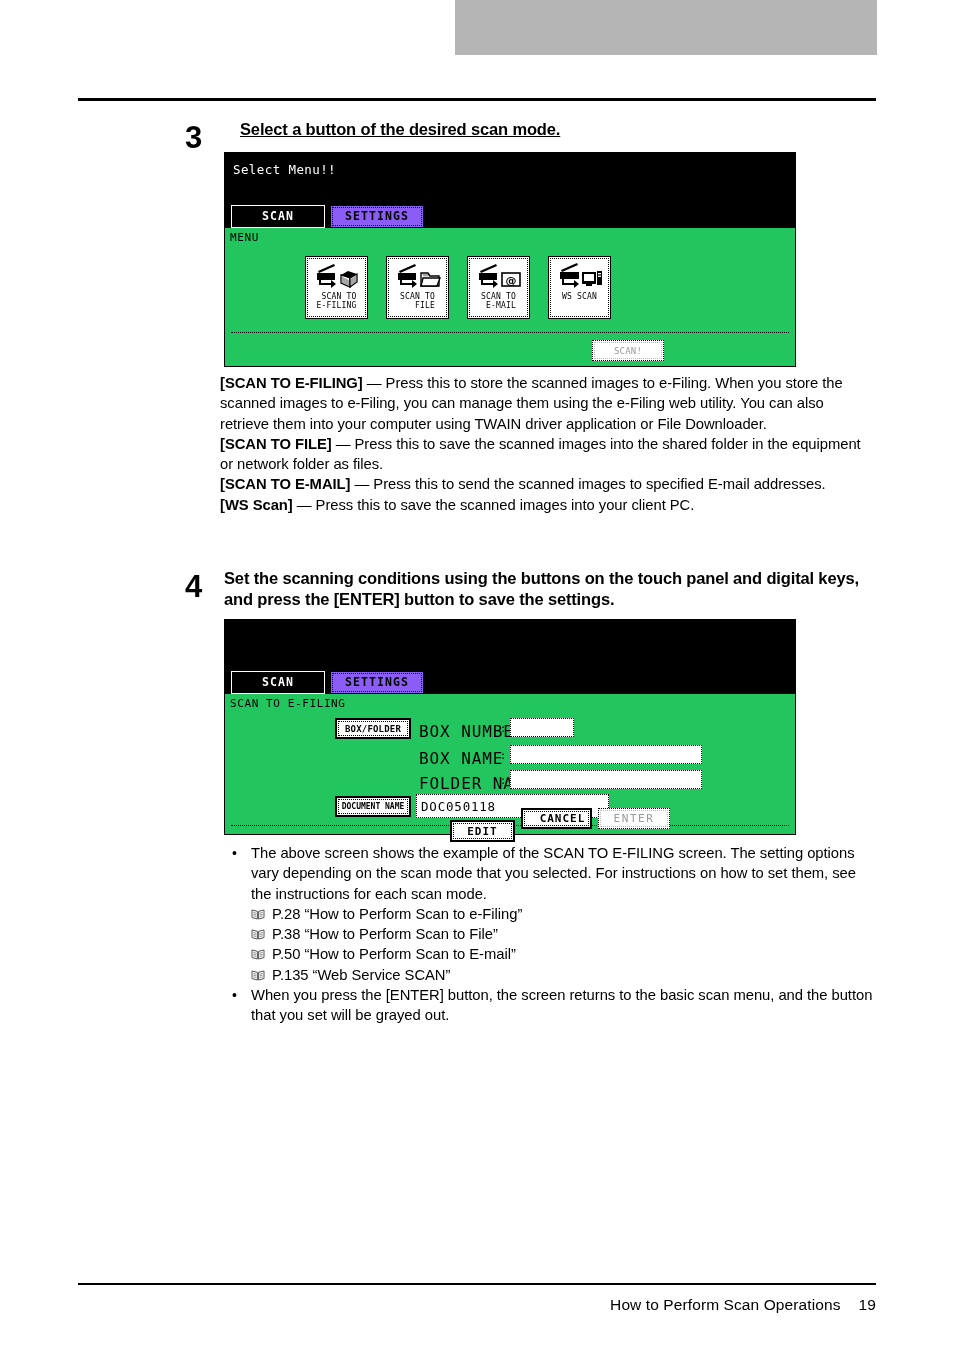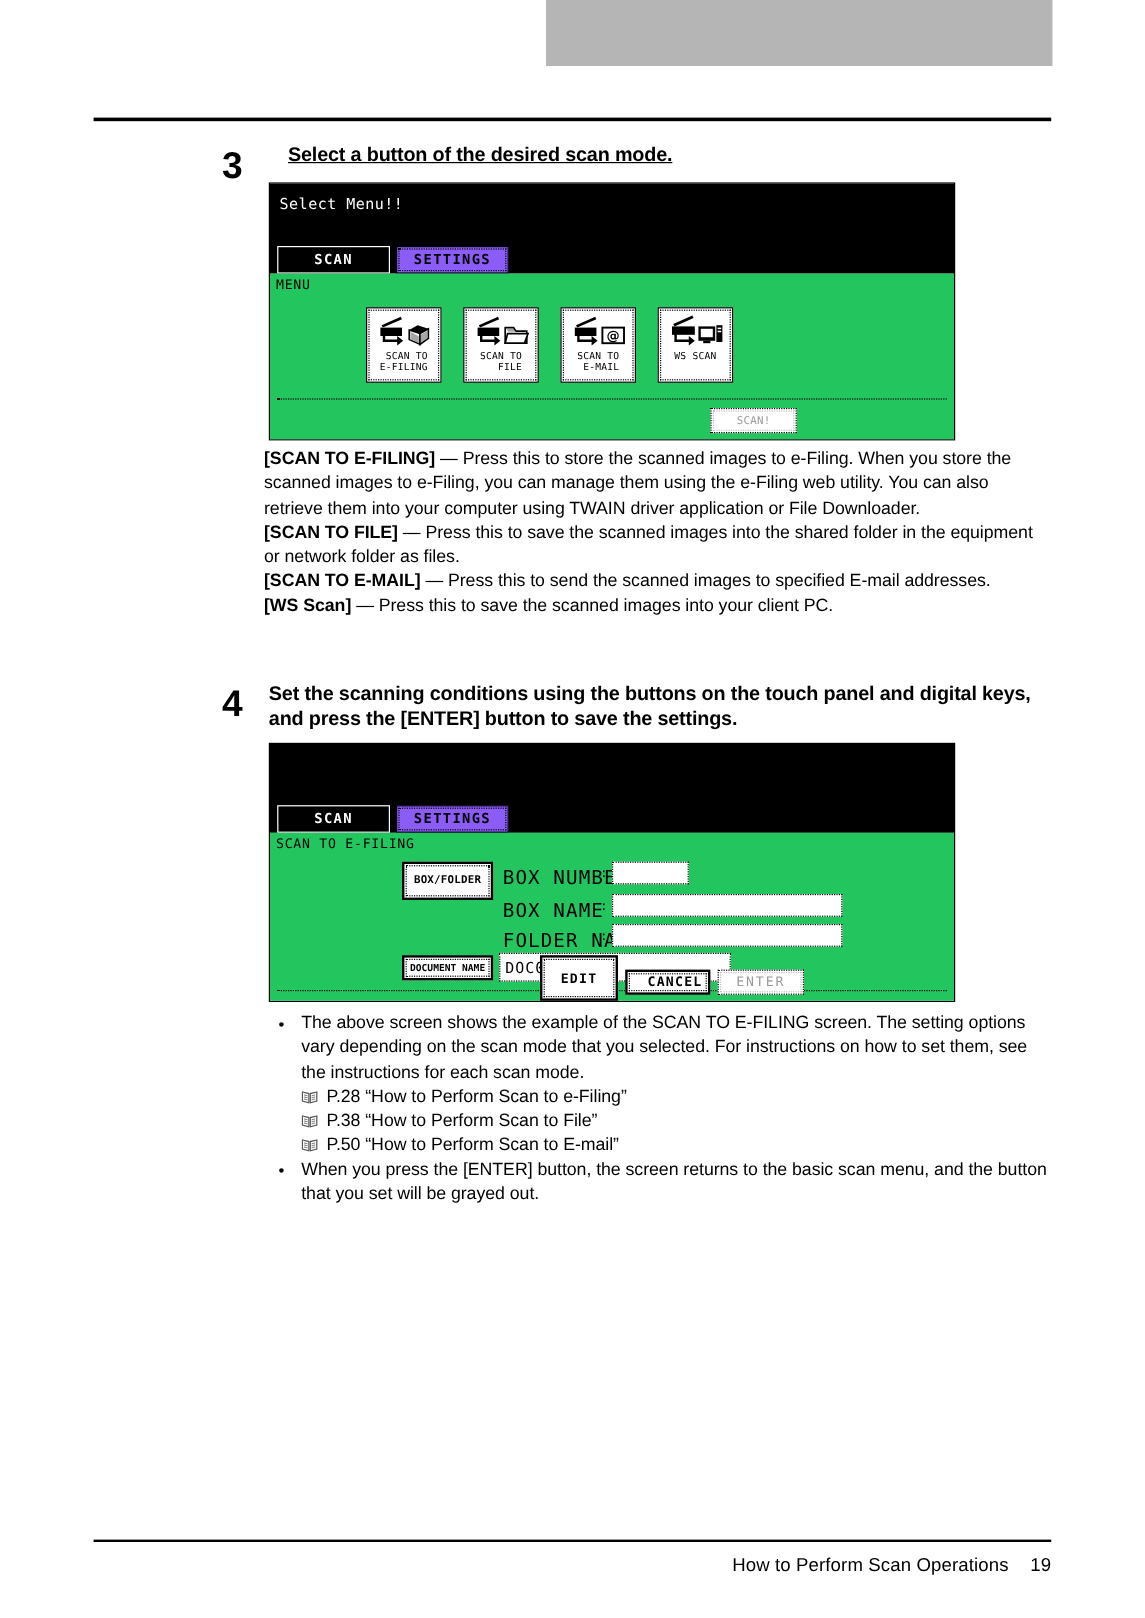--- a/index.html
+++ b/index.html
@@ -379,41 +379,41 @@
   <div class="lcd-top" style="height:74px;">
     <div class="tabstrip">
       <div class="tab active">SCAN</div>
       <div class="tab inactive">SETTINGS</div>
     </div>
   </div>
 
   <div class="lcd-body" style="height:140px;">
     <div class="lcd-label" style="left:5px; top:3px;">SCAN TO E-FILING</div>
 
-    <div class="lcd-btn small-cap" style="left:110px; top:24px; width:76px; height:32px;">BOX/FOLDER</div>
+    <div class="lcd-btn small-cap" style="left:110px; top:24px; width:76px; height:21px;">BOX/FOLDER</div>
 
     <div class="field-label" style="left:194px; top:28px;">BOX NUMBER</div>
     <div class="field-colon" style="left:275px; top:28px;">:</div>
     <div class="field-box" style="left:285px; top:24px; width:64px; height:19px;"></div>
 
     <div class="field-label" style="left:194px; top:55px;">BOX NAME</div>
     <div class="field-colon" style="left:275px; top:55px;">:</div>
     <div class="field-box" style="left:285px; top:51px; width:192px; height:19px;"></div>
 
     <div class="field-label" style="left:194px; top:80px;">FOLDER NAME</div>
     <div class="field-colon" style="left:275px; top:80px;">:</div>
     <div class="field-box" style="left:285px; top:76px; width:192px; height:19px;"></div>
 
     <div class="lcd-btn small-cap" style="left:110px; top:102px; width:76px; height:21px; font-size:8px; letter-spacing:0;">DOCUMENT NAME</div>
     <div class="field-box" style="left:191px; top:100px; width:193px; height:24px;">DOC050118</div>
 
     <div class="dotted-sep" style="left:6px; top:131px; width:558px;"></div>
   </div>
 
-  <div class="lcd-btn" style="left:225px; top:176px; width:65px; height:38px;">EDIT</div>
+  <div class="lcd-btn" style="left:225px; top:200px; width:65px; height:22px;">EDIT</div>
   <div class="lcd-btn" style="left:296px; top:188px; width:71px; height:21px;padding-left:12px;">CANCEL</div>
   <div class="lcd-btn disabled" style="left:373px; top:188px; width:72px; height:21px;">ENTER</div>
 </div>
 
 <div class="bullets" style="left:224px; top:843px; width:655px;">
 
   <p class="bullet-row">
     <span class="bullet-dot">•</span>
     <span>The above screen shows the example of the SCAN TO E-FILING screen.  The setting options vary depending on the scan mode that you selected.  For instructions on how to set them, see the instructions for each scan mode.</span>
   </p>
@@ -447,20 +447,31 @@
       <svg viewBox="0 0 14 12" width="14" height="12">
         <path d="M1 2 L6.4 3.3 L6.4 11 L1 9.6 Z" fill="#fff" stroke="#555" stroke-width="1"></path>
         <path d="M13 2 L7.6 3.3 L7.6 11 L13 9.6 Z" fill="#fff" stroke="#555" stroke-width="1"></path>
         <path d="M2.3 4.4 L5.3 5.2 M2.3 6.1 L5.3 6.9 M2.3 7.8 L5.3 8.6" stroke="#777" stroke-width=".8"></path>
         <path d="M8.7 5.2 L11.7 4.4 M8.7 6.9 L11.7 6.1 M8.7 8.6 L11.7 7.8" stroke="#777" stroke-width=".8"></path>
       </svg>
     </span>
     <span>P.50 “How to Perform Scan to E-mail”</span>
   </p>
 
+  <p class="ref-row">
+    <span class="book-icon">
+      <svg viewBox="0 0 14 12" width="14" height="12">
+        <path d="M1 2 L6.4 3.3 L6.4 11 L1 9.6 Z" fill="#fff" stroke="#555" stroke-width="1"></path>
+        <path d="M13 2 L7.6 3.3 L7.6 11 L13 9.6 Z" fill="#fff" stroke="#555" stroke-width="1"></path>
+        <path d="M2.3 4.4 L5.3 5.2 M2.3 6.1 L5.3 6.9 M2.3 7.8 L5.3 8.6" stroke="#777" stroke-width=".8"></path>
+        <path d="M8.7 5.2 L11.7 4.4 M8.7 6.9 L11.7 6.1 M8.7 8.6 L11.7 7.8" stroke="#777" stroke-width=".8"></path>
+      </svg>
+    </span>
+    <span>P.135 “Web Service SCAN”</span>
+  </p>
 
   <p class="bullet-row">
     <span class="bullet-dot">•</span>
     <span>When you press the [ENTER] button, the screen returns to the basic scan menu, and the button that you set will be grayed out.</span>
   </p>
 </div>
 
 <div class="footer-rule"></div>
 <div class="footer-text"><span>How to Perform Scan Operations</span><span class="sep"></span><span>19</span></div>
 

